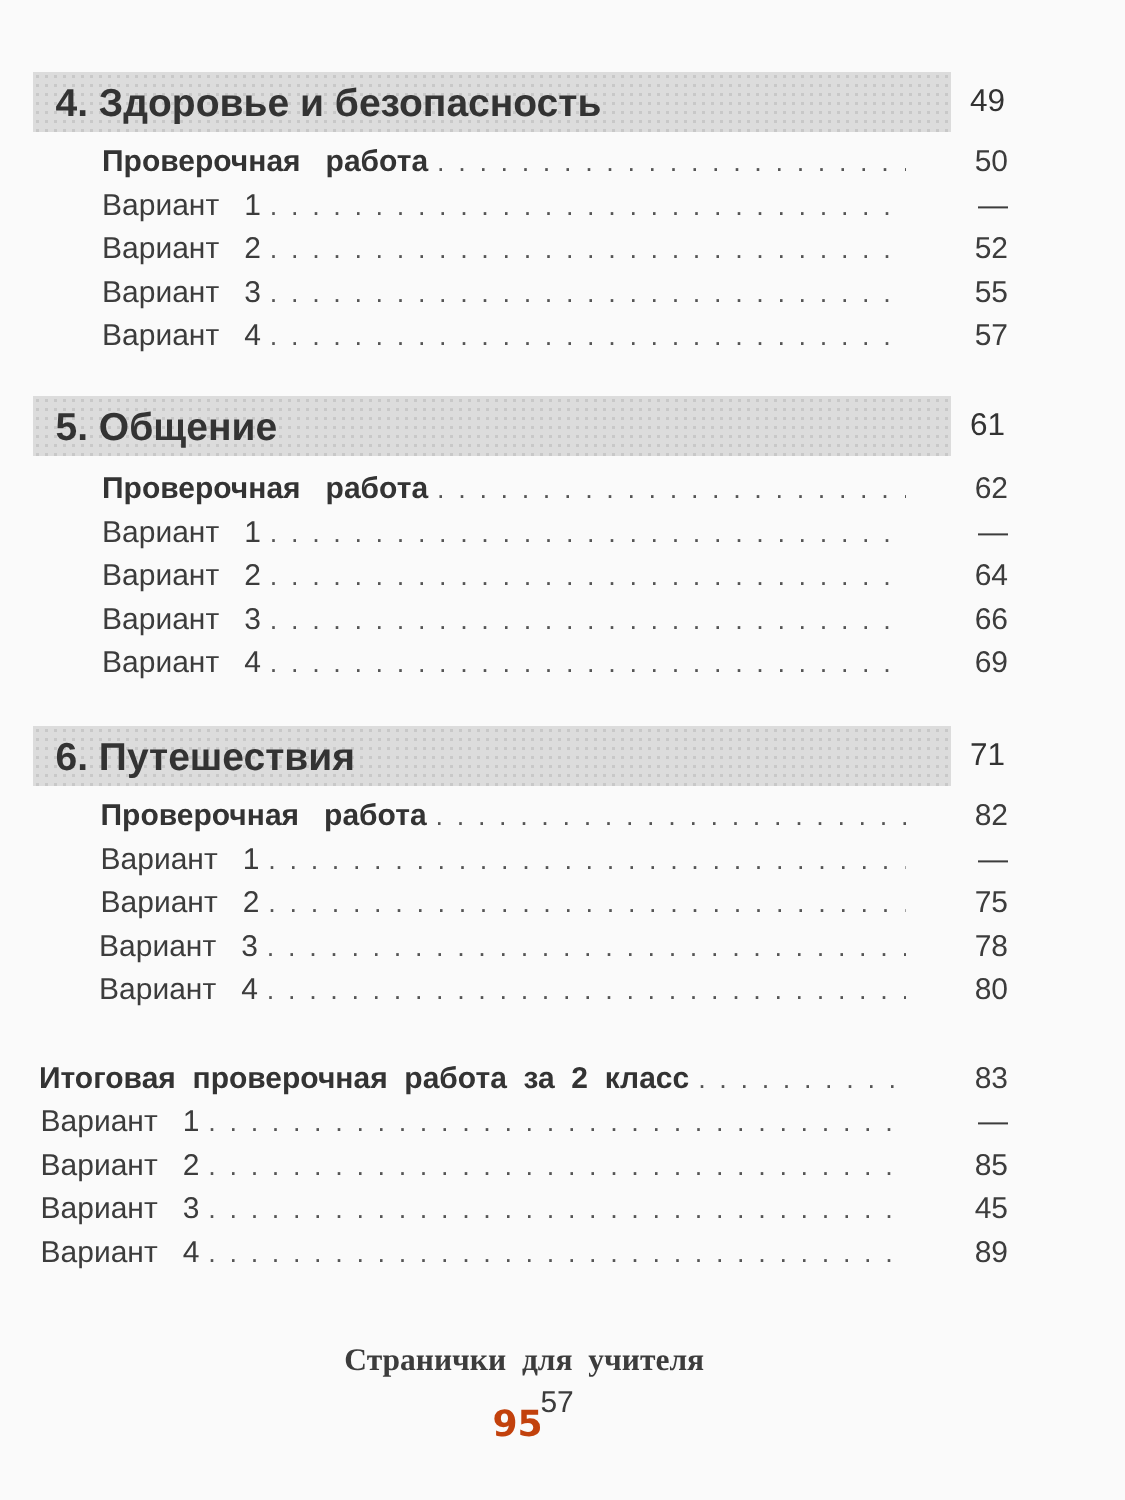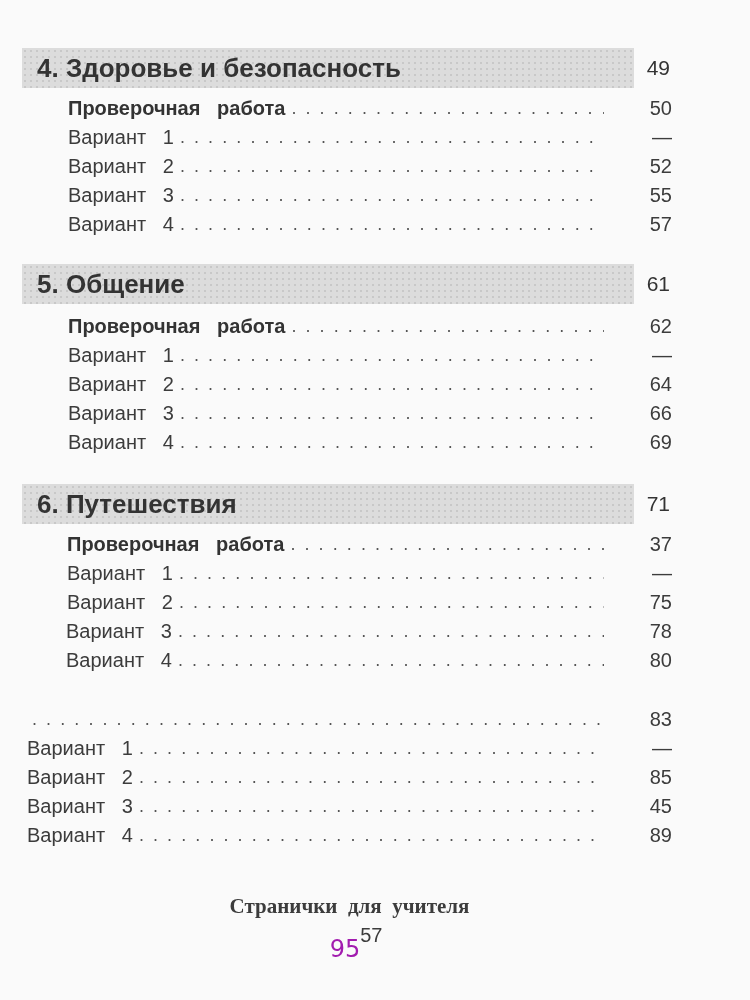--- a/index.html
+++ b/index.html
@@ -29,21 +29,21 @@
   .row .label { white-space: pre; }
   .row .label.bold { font-weight: bold; color: #333; }
   .row .label.serif { font-family: "Liberation Serif", serif; font-weight: bold; font-size: 21px; }
   .row .dots {
     flex: 1; overflow: hidden; white-space: nowrap; margin: 0 2px 0 6px;
     letter-spacing: 9.1px; color: #555; font-size: 18px;
   }
   .row .page { text-align: right; min-width: 26px; margin-left: 40px; }
   .footer-num {
     position: absolute; top: 935px; left: 0; width: 690px; text-align: center;
-    font-weight: normal; font-size: 24px; color: #a21caf;
+    font-weight: bold; font-size: 24px; color: #c2410c;
     font-family: "DejaVu Sans", sans-serif;
   }
 </style>
 </head>
 <body>
 
 <div class="section" style="top:48px;">
   <div class="sec-header"></div>
   <div class="sec-title">4. Здоровье  и  безопасность</div>
   <div class="sec-page">49</div>
@@ -105,21 +105,21 @@
   </div>
 </div>
 
 <div class="section" style="top:484px;">
   <div class="sec-header"></div>
   <div class="sec-title">6. Путешествия</div>
   <div class="sec-page">71</div>
   <div class="row" style="top:46px;left:67px;width:605px;">
     <span class="label bold">Проверочная   работа</span>
     <span class="dots">................................................................</span>
-    <span class="page">37</span>
+    <span class="page">82</span>
   </div>
   <div class="row" style="top:75px;left:67px;width:605px;">
     <span class="label">Вариант   1</span>
     <span class="dots">................................................................</span>
     <span class="page">—</span>
   </div>
   <div class="row" style="top:104px;left:67px;width:605px;">
     <span class="label">Вариант   2</span>
     <span class="dots">................................................................</span>
     <span class="page">75</span>
@@ -131,20 +131,21 @@
   </div>
   <div class="row" style="top:162px;left:66px;width:606px;">
     <span class="label">Вариант   4</span>
     <span class="dots">................................................................</span>
     <span class="page">80</span>
   </div>
 </div>
 
 <div class="section" style="top:705px;">
   <div class="row" style="top:0;left:26px;width:646px;">
+    <span class="label bold">Итоговая  проверочная  работа  за  2  класс</span>
     <span class="dots">................................................................</span>
     <span class="page">83</span>
   </div>
   <div class="row" style="top:29px;left:27px;width:645px;">
     <span class="label">Вариант   1</span>
     <span class="dots">................................................................</span>
     <span class="page">—</span>
   </div>
   <div class="row" style="top:58px;left:27px;width:645px;">
     <span class="label">Вариант   2</span>

